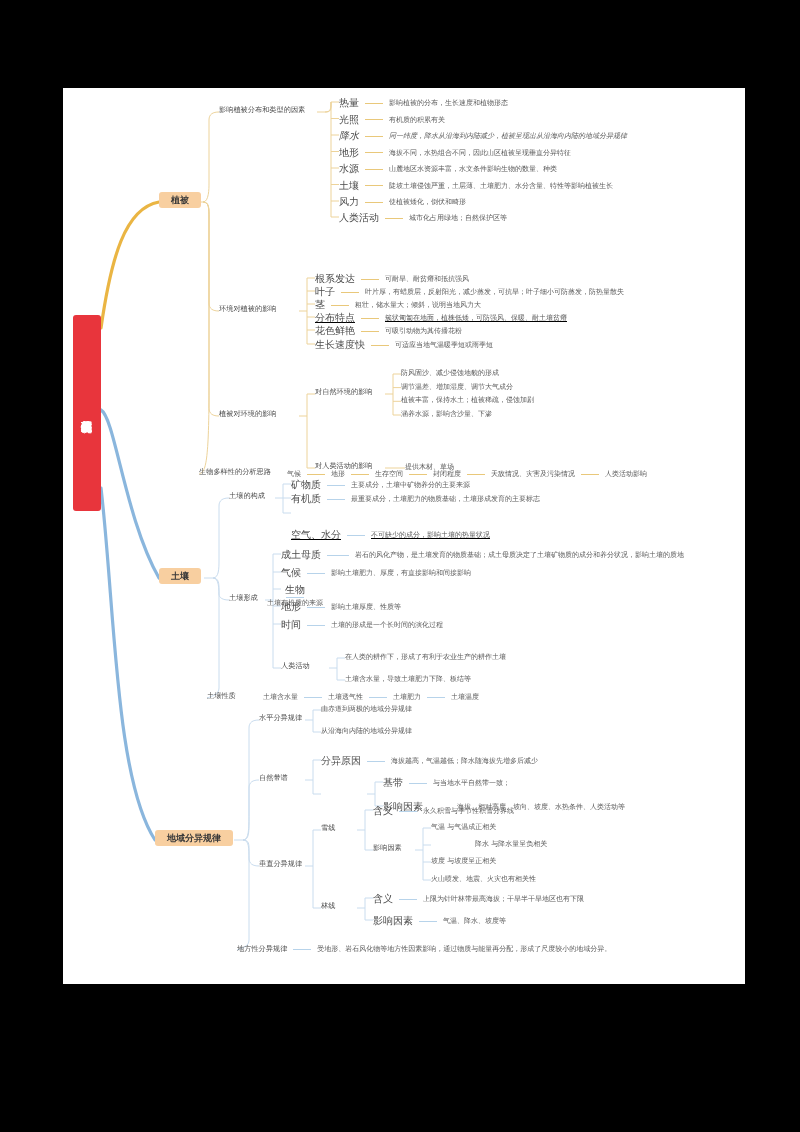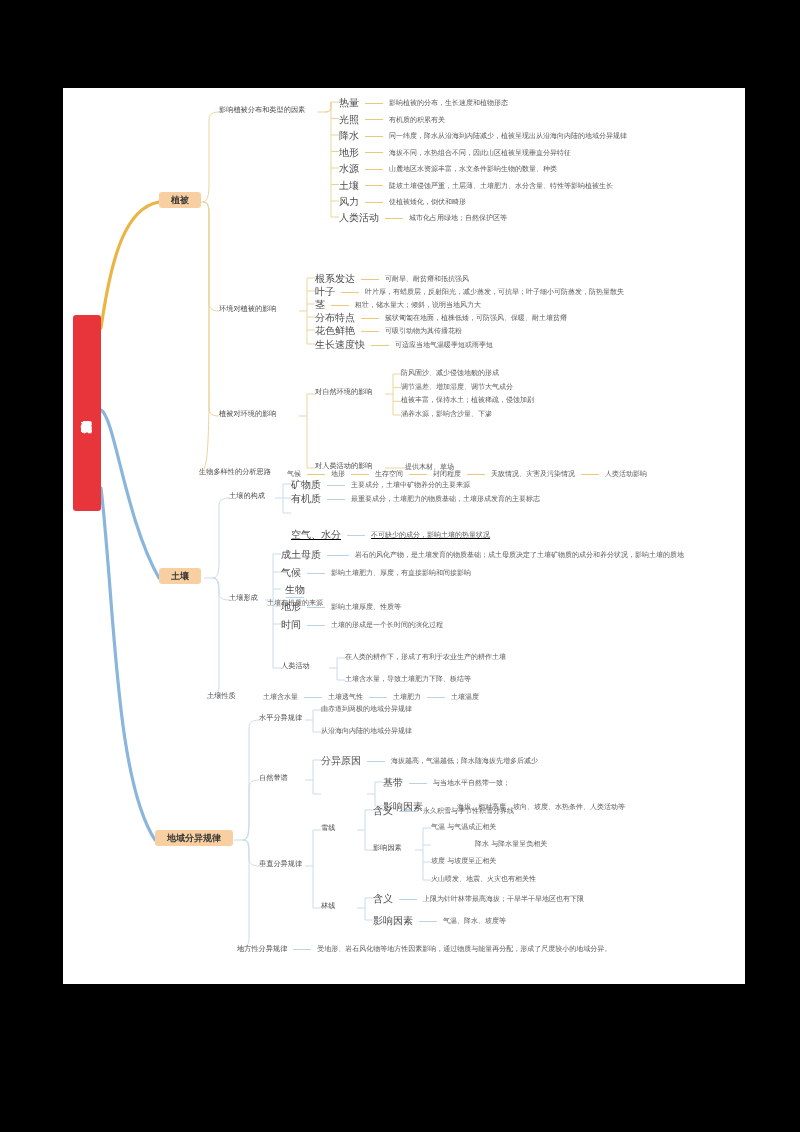--- a/index.html
+++ b/index.html
@@ -161,21 +161,21 @@
     <div class="row" style="left:276px;top:8px;">
       <span class="l3">热量</span>
       <span class="dash y d18"></span>
       <span class="leaf">影响植被的分布，生长速度和植物形态</span>
     </div>
     <div class="row" style="left:276px;top:24.5px;">
       <span class="l3">光照</span>
       <span class="dash y d18"></span>
       <span class="leaf">有机质的积累有关</span>
     </div>
-    <div class="row" style="left:276px;top:41px;">
+    <div class="row" style="left:276px;top:41px;font-style:italic;">
       <span class="l3">降水</span>
       <span class="dash y d18"></span>
       <span class="leaf">同一纬度，降水从沿海到内陆减少，植被呈现出从沿海向内陆的地域分异规律</span>
     </div>
     <div class="row" style="left:276px;top:57.5px;">
       <span class="l3">地形</span>
       <span class="dash y d18"></span>
       <span class="leaf">海拔不同，水热组合不同，因此山区植被呈现垂直分异特征</span>
     </div>
     <div class="row" style="left:276px;top:74px;">
@@ -207,21 +207,21 @@
     <div class="row" style="left:252px;top:197px;text-align:right;">
       <span class="l3">叶子</span>
       <span class="dash y d18"></span>
       <span class="leaf">叶片厚，有蜡质层，反射阳光，减少蒸发，可抗旱；叶子细小可防蒸发，防热量散失</span>
     </div>
     <div class="row" style="left:252px;top:210px;">
       <span class="l3">茎</span>
       <span class="dash y d18"></span>
       <span class="leaf">粗壮，储水量大；倾斜，说明当地风力大</span>
     </div>
-    <div class="row" style="left:252px;top:223px;">
+    <div class="row" style="left:252px;top:223px;text-decoration:underline;">
       <span class="l3">分布特点</span>
       <span class="dash y d18"></span>
       <span class="leaf">簇状匍匐在地面，植株低矮，可防强风、保暖、耐土壤贫瘠</span>
     </div>
     <div class="row" style="left:252px;top:236px;">
       <span class="l3">花色鲜艳</span>
       <span class="dash y d18"></span>
       <span class="leaf">可吸引动物为其传播花粉</span>
     </div>
     <div class="row" style="left:252px;top:250px;">

